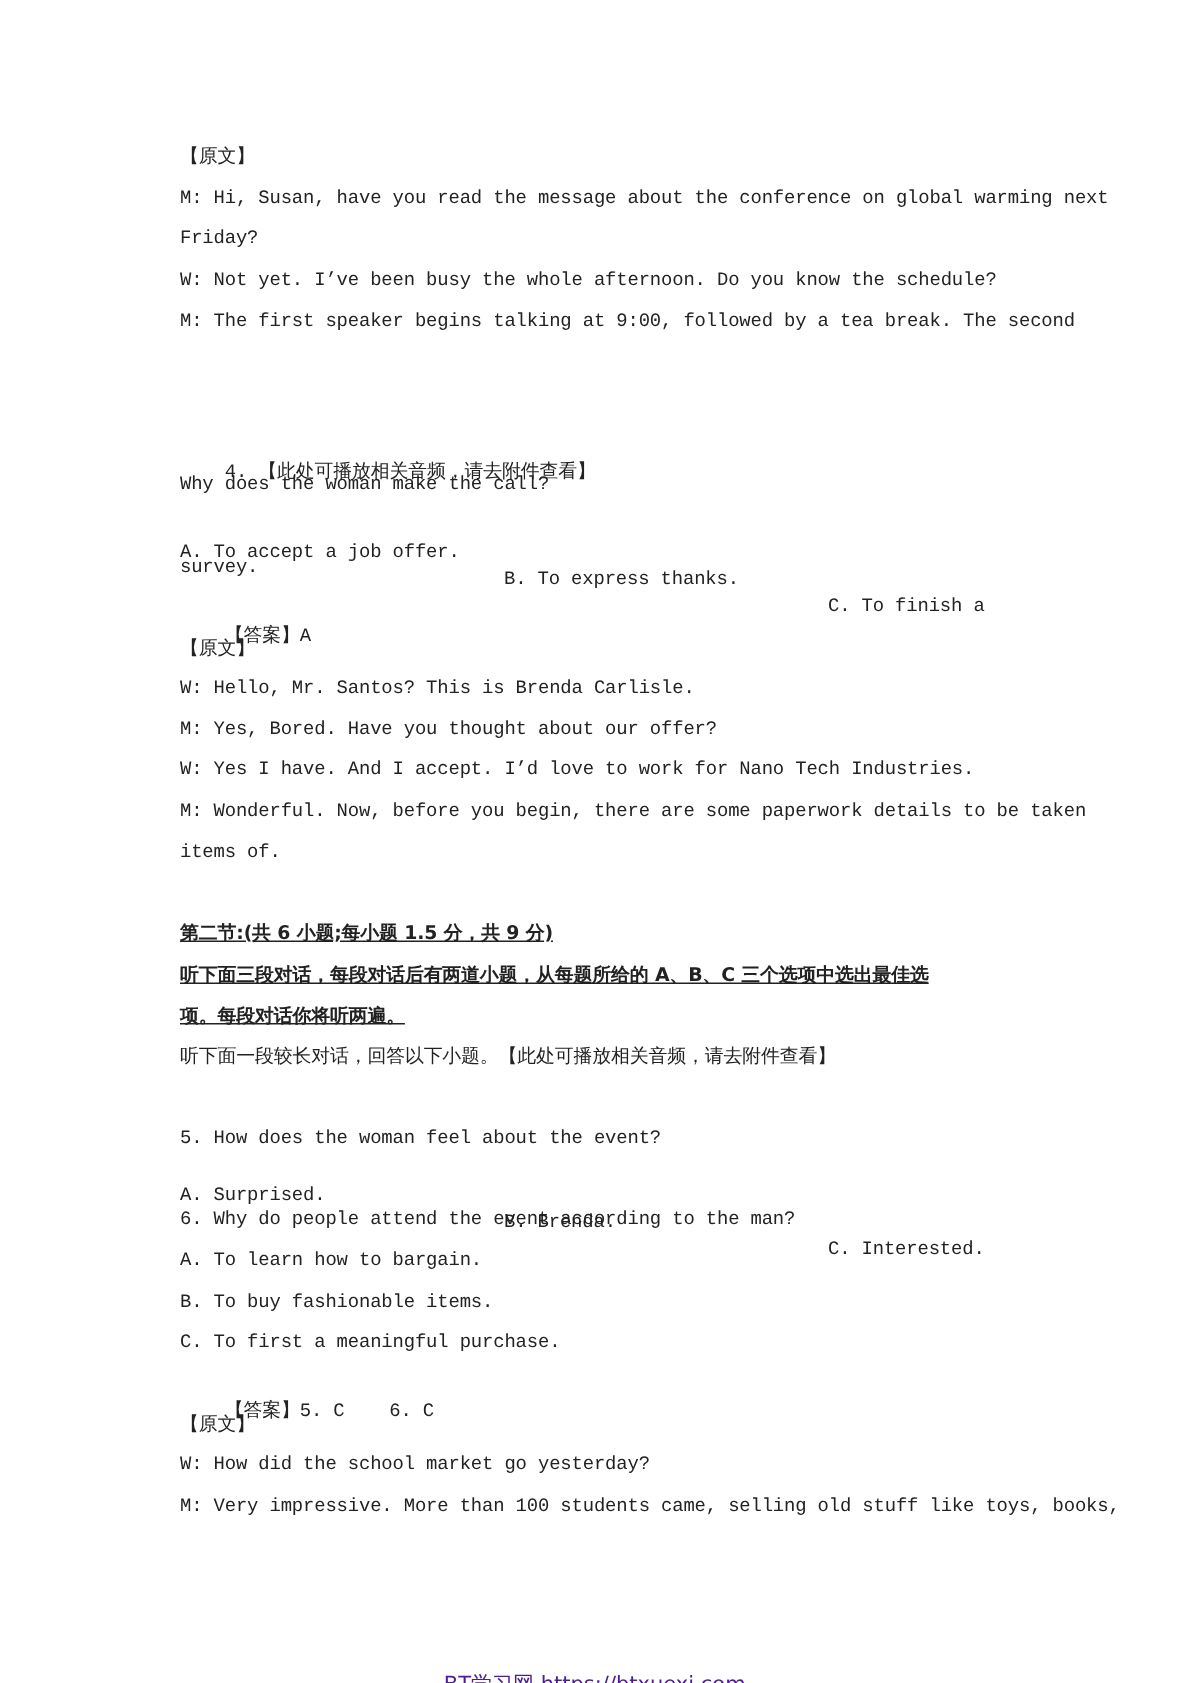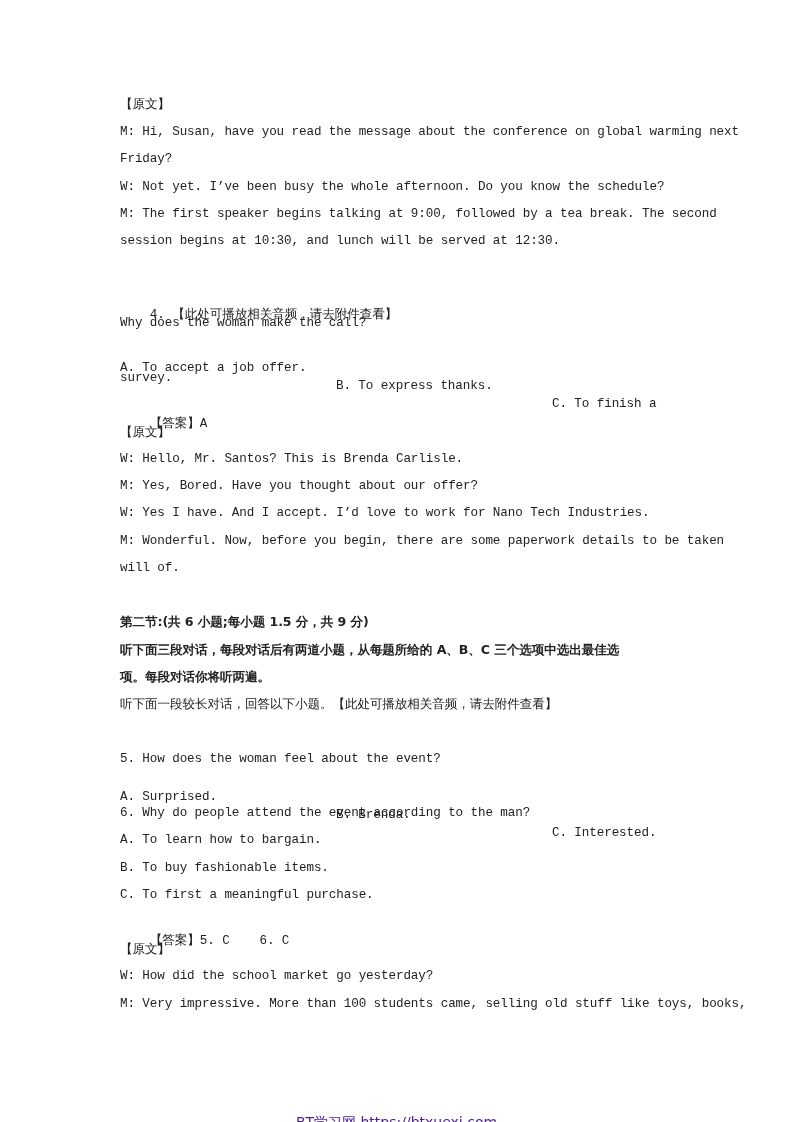--- a/index.html
+++ b/index.html
@@ -5,58 +5,57 @@
     html, body { margin: 0; padding: 0; background: #ffffff; }
     body { width: 793px; height: 1122px; position: relative; overflow: hidden; }
     .page { position: absolute; left: 0; top: 0; width: 752px; height: 1122px; background: #fff; border-radius: 26px; }
     .line {
       position: absolute; left: 120px; white-space: pre;
       font-family: "Liberation Mono", "DejaVu Sans Mono", monospace;
       font-size: 12.6px; color: #222; line-height: 18px;
       letter-spacing: -0.1px;
     }
     .cjk { font-family: "DejaVu Sans", sans-serif; font-size: 12.6px; }
-    .bold { font-weight: bold; }
+    .bold { font-weight: bold; text-decoration: underline; }
     .opt { position: absolute; white-space: pre; }
     .footer {
       position: absolute; left: 0; width: 793px; top: 1114px; text-align: center;
       font-family: "DejaVu Sans", sans-serif; font-size: 14px; color: #4c1d95;
     }
   </style>
 </head>
 <body>
 
 <div class="page">
 
   <div class="line cjk" style="top:95px">【原文】</div>
   <div class="line" style="top:123px">M: Hi, Susan, have you read the message about the conference on global warming next</div>
   <div class="line" style="top:150px">Friday?</div>
   <div class="line" style="top:178px">W: Not yet. I’ve been busy the whole afternoon. Do you know the schedule?</div>
   <div class="line" style="top:205px">M: The first speaker begins talking at 9:00, followed by a tea break. The second</div>
-  <div class="line" style="top:232px">session begins at 10:30, and lunch will be served at 12:30.</div>
 
   <div class="line" style="top:287px">
     <span>4.</span> <span class="cjk">【此处可播放相关音频，请去附件查看】</span>
   </div>
   <div class="line" style="top:314px">Why does the woman make the call?</div>
   <div class="line" style="top:341px; width:560px; height:18px;text-align:right;">
     <span class="opt" style="left:0">A. To accept a job offer.</span>
     <span class="opt" style="left:216px">B. To express thanks.</span>
     <span class="opt" style="left:432px">C. To finish a</span>
   </div>
   <div class="line" style="top:369px">survey.</div>
   <div class="line" style="top:396px">
     <span class="cjk">【答案】</span><span>A</span>
   </div>
   <div class="line cjk" style="top:423px">【原文】</div>
   <div class="line" style="top:450px">W: Hello, Mr. Santos? This is Brenda Carlisle.</div>
   <div class="line" style="top:477px">M: Yes, Bored. Have you thought about our offer?</div>
   <div class="line" style="top:504px">W: Yes I have. And I accept. I’d love to work for Nano Tech Industries.</div>
   <div class="line" style="top:532px">M: Wonderful. Now, before you begin, there are some paperwork details to be taken</div>
-  <div class="line" style="top:559px">will of.</div>
+  <div class="line" style="top:559px">items of.</div>
 
   <div class="line cjk bold" style="top:613px">第二节:(共 6 小题;每小题 1.5 分，共 9 分)</div>
   <div class="line cjk bold" style="top:641px">听下面三段对话，每段对话后有两道小题，从每题所给的 A、B、C 三个选项中选出最佳选</div>
   <div class="line cjk bold" style="top:668px">项。每段对话你将听两遍。</div>
   <div class="line cjk" style="top:695px">听下面一段较长对话，回答以下小题。【此处可播放相关音频，请去附件查看】</div>
 
   <div class="line" style="top:750px">5. How does the woman feel about the event?</div>
   <div class="line" style="top:770px; width:560px; height:18px;">
     <span class="opt" style="left:0">A. Surprised.</span>
     <span class="opt" style="left:216px">B. Brenda.</span>

